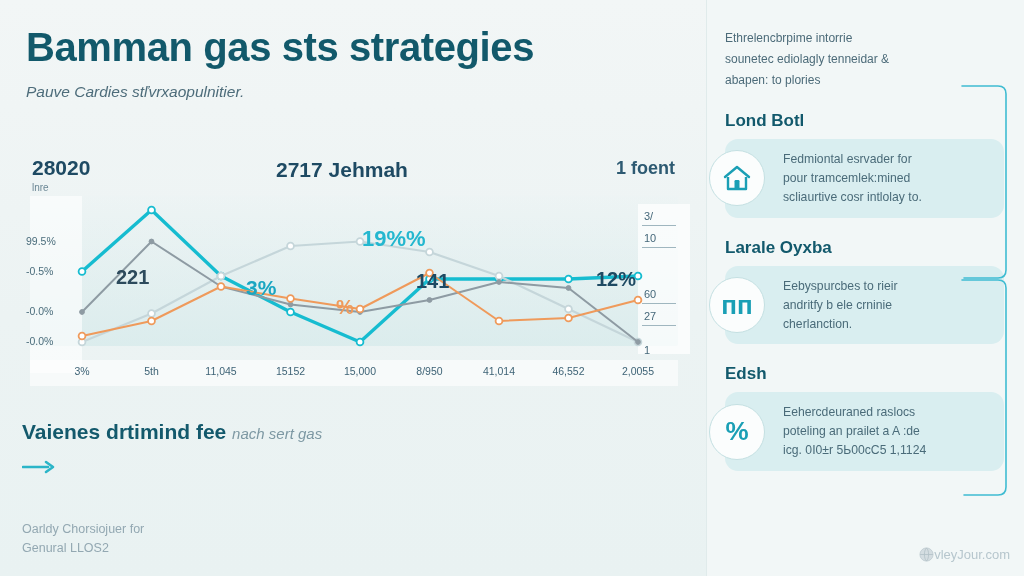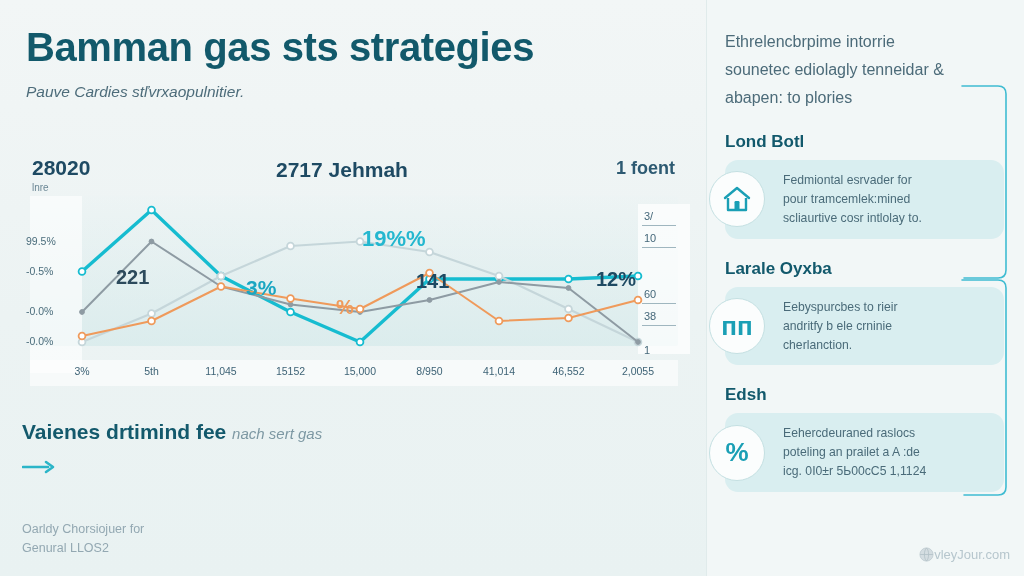--- a/index.html
+++ b/index.html
@@ -109,21 +109,21 @@
 
   
   #right-col {
     position: absolute; left: 706px; top: 0;
     width: 318px; height: 576px;
     background: #f2f7f7;
     border-left: 1px solid #e0ebeb;
     padding: 28px 20px 0 18px;
   }
   #panel-intro {
-    font-size: 16px; line-height: 1.75; color: #4c6b79;
+    font-size: 12px; line-height: 1.75; color: #4c6b79;
     filter: blur(0.45px);
   }
   .card-group { margin-top: 20px; position: relative; }
   .card-title {
     font-size: 17px; font-weight: bold; color: #12596c;
     margin-bottom: 8px; filter: blur(0.25px);
   }
   .card-body {
     position: relative;
     background: #d9eef0; border-radius: 13px;
@@ -233,21 +233,21 @@
         <div class="x-tick" style="left: 550.5px;">46,552</div>
         <div class="x-tick" style="left: 620px;">2,0055</div>
       </div>
     <div id="r-ticks-host">
         <div class="r-tick" style="top: 62px;">3/</div>
         <div class="r-rule" style="top: 77px;"></div>
         <div class="r-tick" style="top: 84px;">10</div>
         <div class="r-rule" style="top: 99px;"></div>
         <div class="r-tick" style="top: 140px;">60</div>
         <div class="r-rule" style="top: 155px;"></div>
-        <div class="r-tick" style="top: 162px;">38</div>
+        <div class="r-tick" style="top: 162px;">27</div>
         <div class="r-rule" style="top: 177px;"></div>
         <div class="r-tick" style="top: 196px;">1</div>
       </div>
     <div id="ann-host">
         <div class="ann" style="color: rgb(45, 74, 92); font-size: 20px; left: 98px; top: 118px;">221</div>
         <div class="ann" style="color: rgb(36, 183, 207); font-size: 22px; left: 298px; top: 78px; margin-left: 46px;">19%%</div>
         <div class="ann" style="color: rgb(26, 166, 194); font-size: 21px; left: 228px; top: 128px;">3%</div>
         <div class="ann" style="color: rgb(239, 154, 91); font-size: 20px; left: 318px; top: 148px;">%</div>
         <div class="ann" style="color: rgb(30, 74, 99); font-size: 20px; left: 398px; top: 122px;">141</div>
         <div class="ann" style="color: rgb(30, 74, 99); font-size: 20px; left: 578px; top: 120px;">12%</div>

